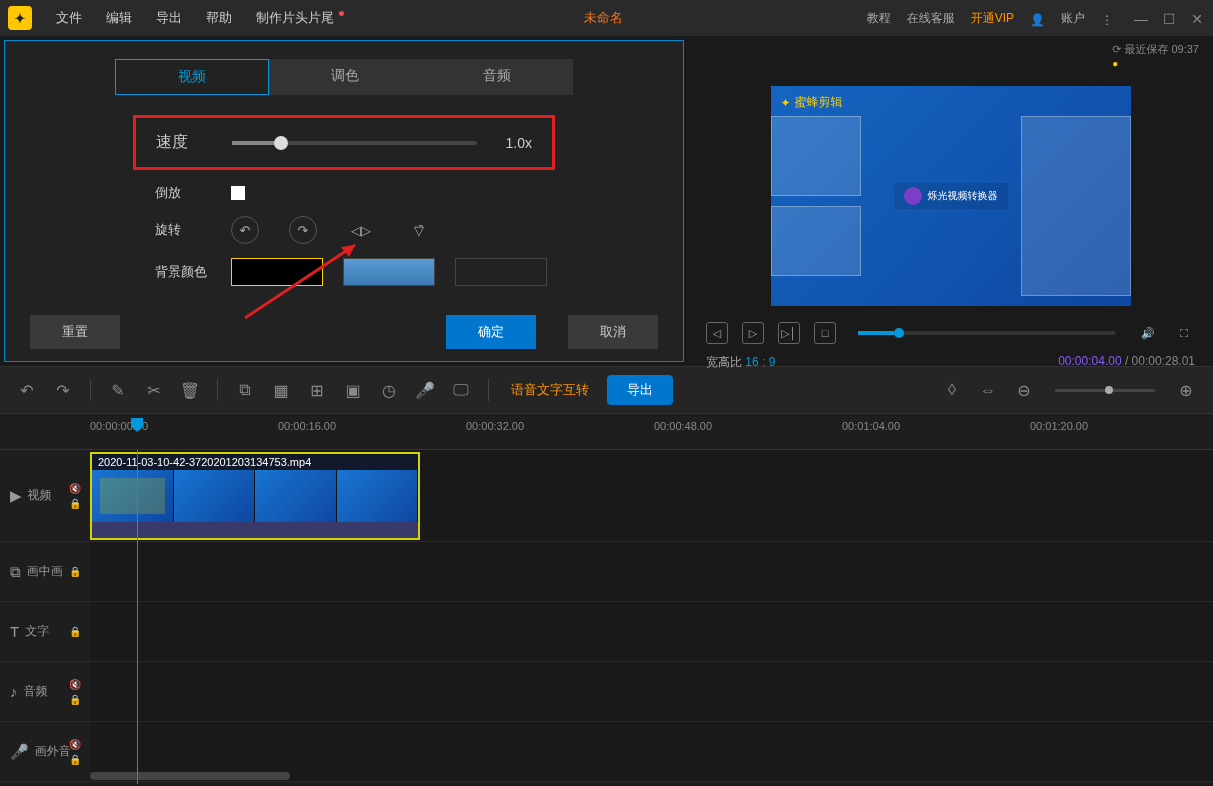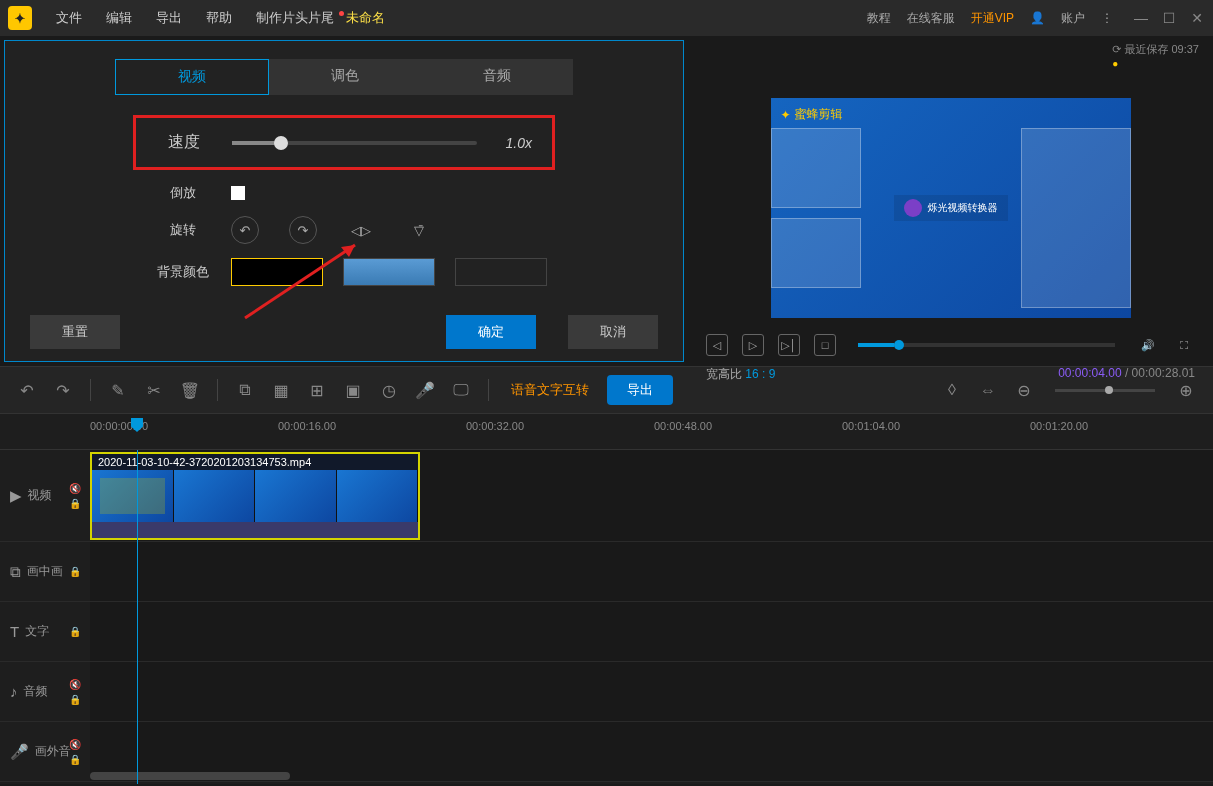--- a/index.html
+++ b/index.html
@@ -2,53 +2,53 @@
 <html><head>
 <meta charset="utf-8">
 <style>
 * { margin: 0; padding: 0; box-sizing: border-box; font-family: "Microsoft YaHei", sans-serif; }
 body { background: #1a1a1a; color: #aaa; width: 1213px; height: 786px; overflow: hidden; position: relative; }
 .titlebar { height: 36px; background: #2a2a2a; display: flex; align-items: center; padding: 0 8px; font-size: 13px; }
 .logo { width: 24px; height: 24px; background: #ffc700; border-radius: 4px; display: flex; align-items: center; justify-content: center; color: #222; font-weight: bold; margin-right: 12px; }
 .menu-item { padding: 0 12px; cursor: pointer; color: #ccc; font-size: 13px; }
 .menu-item.vip-note { position: relative; }
 .menu-item.vip-note::after { content: ''; position: absolute; top: 2px; right: 2px; width: 5px; height: 5px; background: #ff4444; border-radius: 50%; }
-.title-center { flex: 1; color: #fde047; }
-.right-menu { display: flex; align-items: center; gap: 4px; }
+.title-center { flex: 1; text-align: center; color: #f97316; }
+.right-menu { display: flex; align-items: flex-end; gap: 4px; }
 .right-menu span { padding: 0 6px; cursor: pointer; font-size: 12px; }
 .vip-link { color: #ff9500; }
 .win-controls { display: flex; gap: 12px; margin-left: 10px; }
 .win-btn { width: 16px; text-align: center; cursor: pointer; color: #888; font-size: 14px; }
 
 .main-area { display: flex; height: 330px; }
 .settings-panel { width: 680px; border: 1px solid #0088cc; margin: 4px; padding: 0; background: #222; position: relative; }
 .tabs-row { display: flex; margin: 18px 110px 20px; }
 .tab { flex: 1; text-align: center; padding: 8px; background: #333; color: #aaa; font-size: 14px; cursor: pointer; }
 .tab.active { border: 1px solid #0099dd; color: #0099dd; background: #222; }
 .highlight-box { border: 3px solid #e02020; margin: 0 128px 10px; padding: 14px 20px; display: flex; align-items: center; gap: 20px; }
 .prop-row { display: flex; align-items: center; margin: 14px 0 14px 150px; gap: 20px; font-size: 13px; }
-.prop-label { width: 56px; text-align: center; color: #ccc; }
+.prop-label { width: 56px; text-align: left; color: #ccc; }
 .slider-track { flex: 1; height: 4px; background: #444; position: relative; border-radius: 2px; }
 .slider-track-fill { position: absolute; height: 4px; background: #888; left: 0; width: 48px; }
 .slider-thumb { position: absolute; width: 14px; height: 14px; background: #ddd; border-radius: 50%; top: -5px; left: 42px; }
-.speed-val { color: #ccc; font-size: 14px; margin-left: 9px; font-style: italic; }
+.speed-val { color: #ccc; font-size: 14px; margin-left: 9px; }
 .checkbox-sq { width: 14px; height: 14px; background: #fff; }
 .icon-btn-set { display: flex; gap: 30px; }
 .icon-btn { width: 28px; height: 28px; border: 1px solid #555; border-radius: 14px; display: flex; align-items: center; justify-content: center; color: #aaa; cursor: pointer; font-size: 13px; }
 .bg-opts { display: flex; gap: 20px; }
 .bg-opt { width: 92px; height: 28px; border: 1px solid #444; cursor: pointer; }
 .bg-opt.sel { border: 1px solid #ffcc00; background: #000; }
 .bg-opt.img { background: linear-gradient(#5a9bd4, #3a7bb4); }
 .bg-opt.dark { background: #222; }
 .panel-buttons { position: absolute; bottom: 12px; left: 0; right: 0; display: flex; padding: 0 25px; gap: 32px; }
 .btn { padding: 8px 0; width: 90px; text-align: center; background: #3a3a3a; color: #ccc; font-size: 13px; cursor: pointer; }
 .btn.primary { background: #0077cc; color: #fff; }
 .spacer { flex: 1; }
 
-.preview-panel { flex: 1; padding: 22px 14px; position: relative; }
+.preview-panel { flex: 1; padding: 10px 14px; position: relative; }
 .save-info { position: absolute; top: 6px; right: 14px; font-size: 11px; color: #888; }
 .save-info .dot { color: #ffcc00; font-size: 10px; }
 .preview-video { width: 360px; height: 220px; margin: 40px auto 0; background: linear-gradient(135deg, #1565c0 0%, #0d47a1 100%); position: relative; overflow: hidden; }
 .preview-overlay { position: absolute; top: 8px; left: 10px; color: #ffcc00; font-size: 12px; display: flex; align-items: center; gap: 4px; }
 .preview-center-label { position: absolute; top: 50%; left: 50%; transform: translate(-50%, -50%); background: rgba(0,0,0,0.1); padding: 4px 10px; color: #fff; font-size: 10px; display: flex; align-items: center; gap: 6px; }
 .preview-center-label .ico { width: 18px; height: 18px; background: #7b3fc7; border-radius: 50%; }
 .win-tile { position: absolute; background: rgba(255,255,255,0.15); border: 1px solid rgba(255,255,255,0.3); }
 .player-controls { display: flex; align-items: center; gap: 14px; margin-top: 16px; padding: 0 4px; }
 .pctrl { width: 22px; height: 22px; border: 1px solid #666; border-radius: 3px; display: flex; align-items: center; justify-content: center; color: #aaa; font-size: 11px; cursor: pointer; }
 .progress-bar { flex: 1; height: 4px; background: #333; position: relative; margin: 0 8px; }

